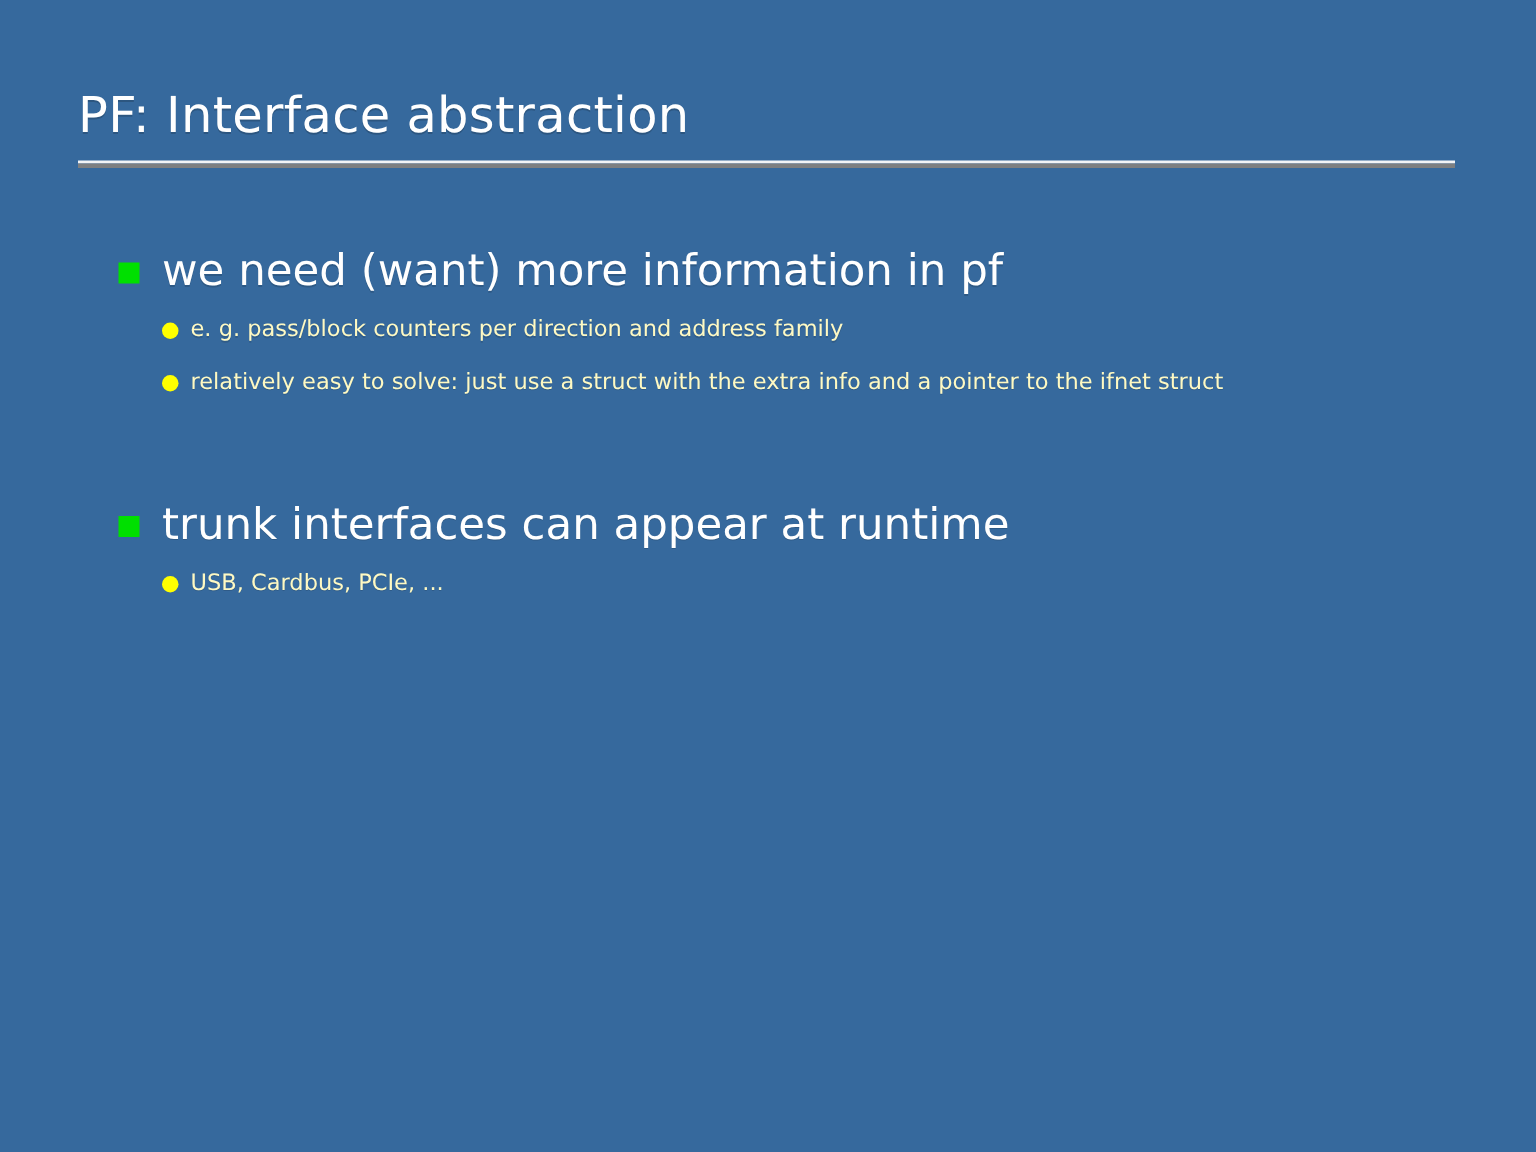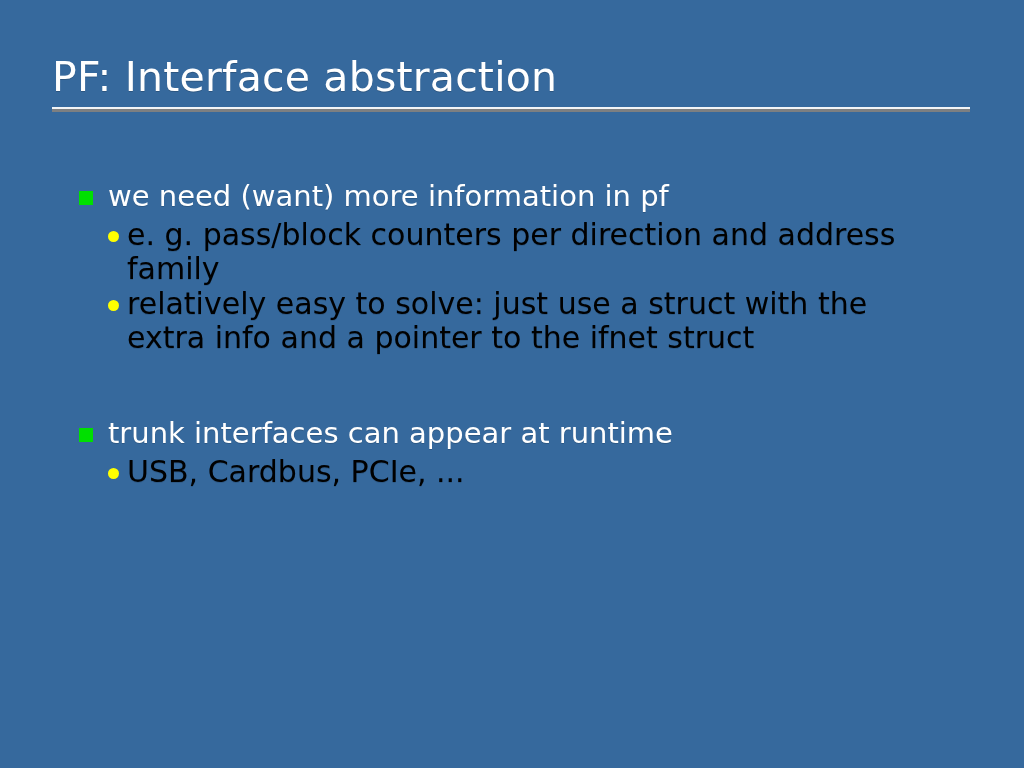--- a/index.html
+++ b/index.html
@@ -24,21 +24,21 @@
 
   
   .title-block {
     position: absolute;
     left: 52px;
     top: 52px;
     width: 920px;
   }
   .slide-title {
     font-family: "DejaVu Sans", sans-serif;
-    font-size: 41px;
+    font-size: 33px;
     line-height: 50px;
     font-weight: 400;
     color: #ffffff;
     letter-spacing: 0.2px;
     white-space: nowrap;
     text-shadow: 0 1px 0 rgba(0,0,0,0.18);
   }
   .title-rule {
     position: absolute;
     left: 52px;
@@ -60,21 +60,21 @@
     top: 2px;
     width: 100%;
     height: 3px;
     background: #7d7f81;
   }
 
   
   .body-block {
     position: absolute;
     left: 0;
-    top: 176px;
+    top: 160px;
     width: 1024px;
   }
 
   .group { margin-bottom: 0; }
   .group.second { margin-top: 58px; }
 
   
   .l1 {
     position: relative;
     padding-left: 108px;
@@ -108,23 +108,23 @@
     left: 108px;
     top: 13px;
     width: 11px;
     height: 11px;
     border-radius: 50%;
     background: #ffff00;
   }
   .l2 .text {
     display: block;
     font-family: "DejaVu Sans", sans-serif;
-    font-size: 30px;
+    font-size: 15px;
     line-height: 34px;
-    color: #000000;
+    color: #fef9c3;
     max-width: 800px;
     text-shadow: 0 1px 0 rgba(0,0,0,0.13);
   }
 </style>
 </head>
 <body>
 
 <div class="slide">
 
   <div class="title-block">

